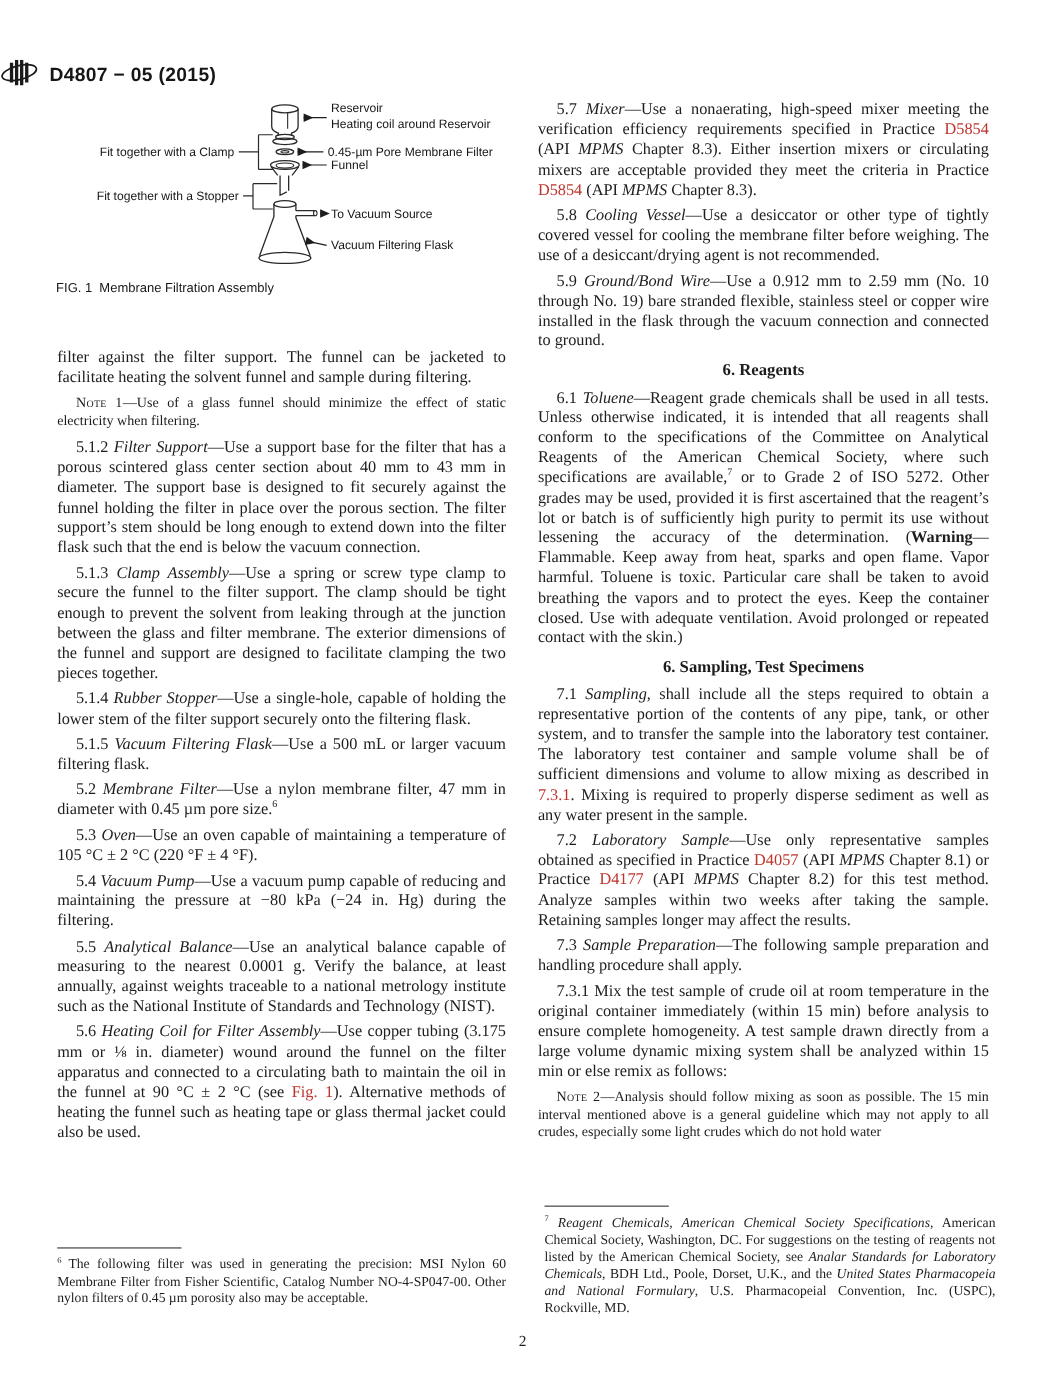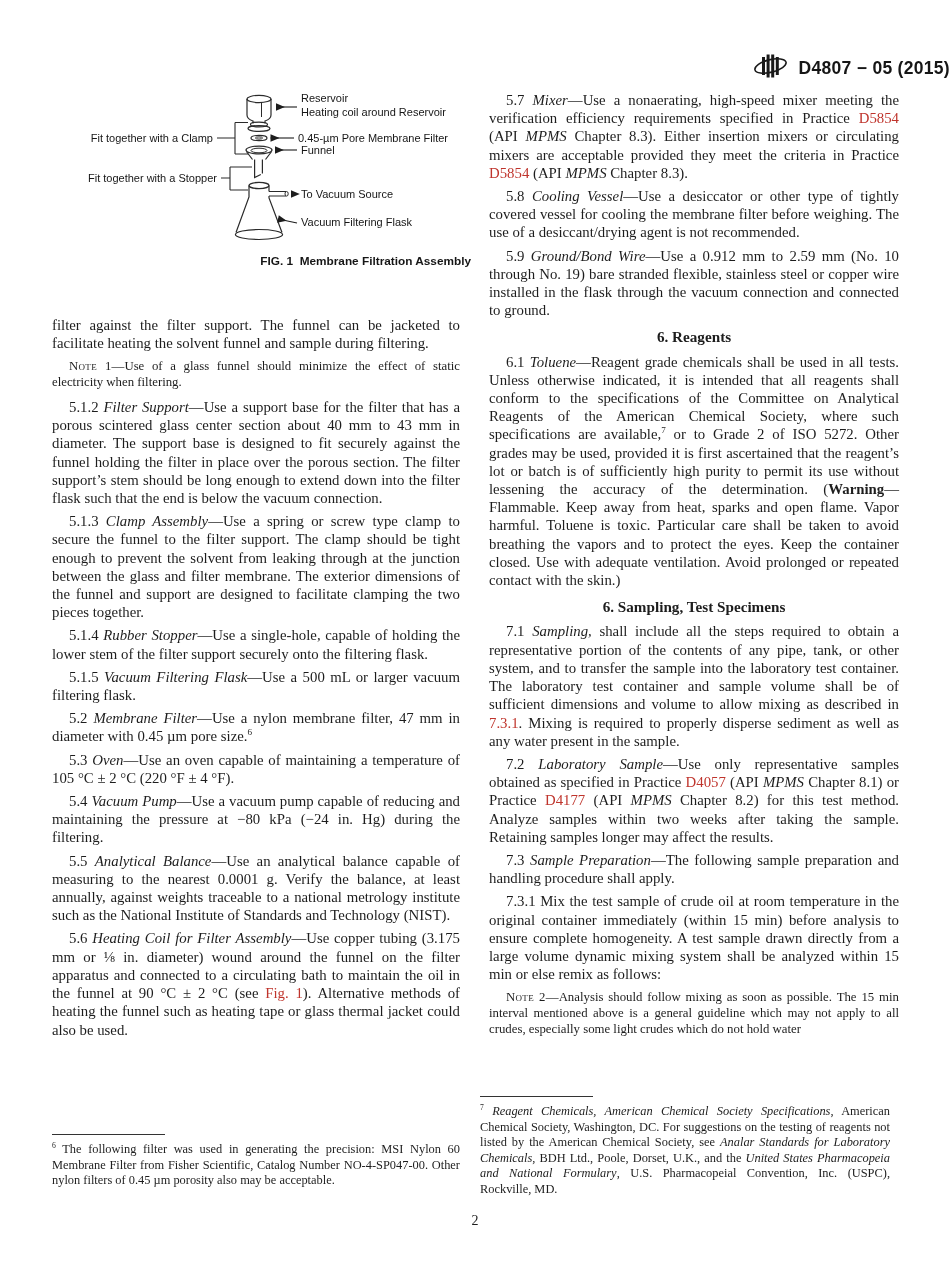--- a/index.html
+++ b/index.html
@@ -6,33 +6,33 @@
   html,body { background:#888; }
   .page {
     position:relative; width:950px; height:1272px; margin:0 auto;
     background:#ffffff; color:#1d1d1d;
     font-family:"Liberation Serif", serif;
     overflow:hidden;
   }
   
   .doc-header {
     position:absolute; top:50px; left:0; width:100%;
-    display:flex; justify-content:flex-end; align-items:center; gap:9px;
+    display:flex; justify-content:flex-start; align-items:center; gap:9px;
   }
   .designation {
     font-family:"Liberation Sans", sans-serif;
     font-weight:bold; font-size:17.5px; letter-spacing:0.3px; color:#161616;
   }
   
   .fig { position:absolute; left:51px; top:86px; width:420px; }
   .fig svg { display:block; }
   .fig figcaption {
-    margin-top:0px; text-align:right; white-space:pre;
+    margin-top:0px; text-align:left; white-space:pre;
     font-family:"Liberation Sans", sans-serif;
-    font-weight:bold; font-size:11.8px; color:#161616;
+    font-weight:normal; font-size:11.8px; color:#161616;
   }
   .fig text {
     font-family:"Liberation Sans", sans-serif;
     font-size:11px; fill:#161616;
   }
   
   .col { position:absolute; text-align:justify; }
   .col-left  { left:52px;  top:316px; width:408px; }
   .col-right { left:489px; top:91px;  width:410px; }
   .blk { font-size:14.8px; line-height:18.2px; margin-bottom:5px; }
@@ -45,21 +45,21 @@
   }
   
   .s-i   { font-style:italic; }
   .s-b   { font-weight:bold; }
   .s-sc  { font-variant:small-caps; letter-spacing:0.3px; }
   .s-sup { font-size:0.62em; vertical-align:super; line-height:0; }
   .s-link{ color:var(--accent, #bf342c); }
   
   .footnote { position:absolute; background:#fff; text-align:justify; }
   .fn-left  { left:52px;  top:1134px; width:408px; }
-  .fn-right { left:480px; top:1096px; width:410px; }
+  .fn-right { left:495px; top:1096px; width:410px; }
   .fn-rule  { width:113px; border-top:1.2px solid #333; margin-bottom:7px; }
   .footnote p { font-size:12.4px; line-height:15.6px; }
   
   .page-number {
     position:absolute; top:1213px; left:0; width:100%;
     text-align:center; font-size:14px;
   }
 </style>
 </head>
 <body>

